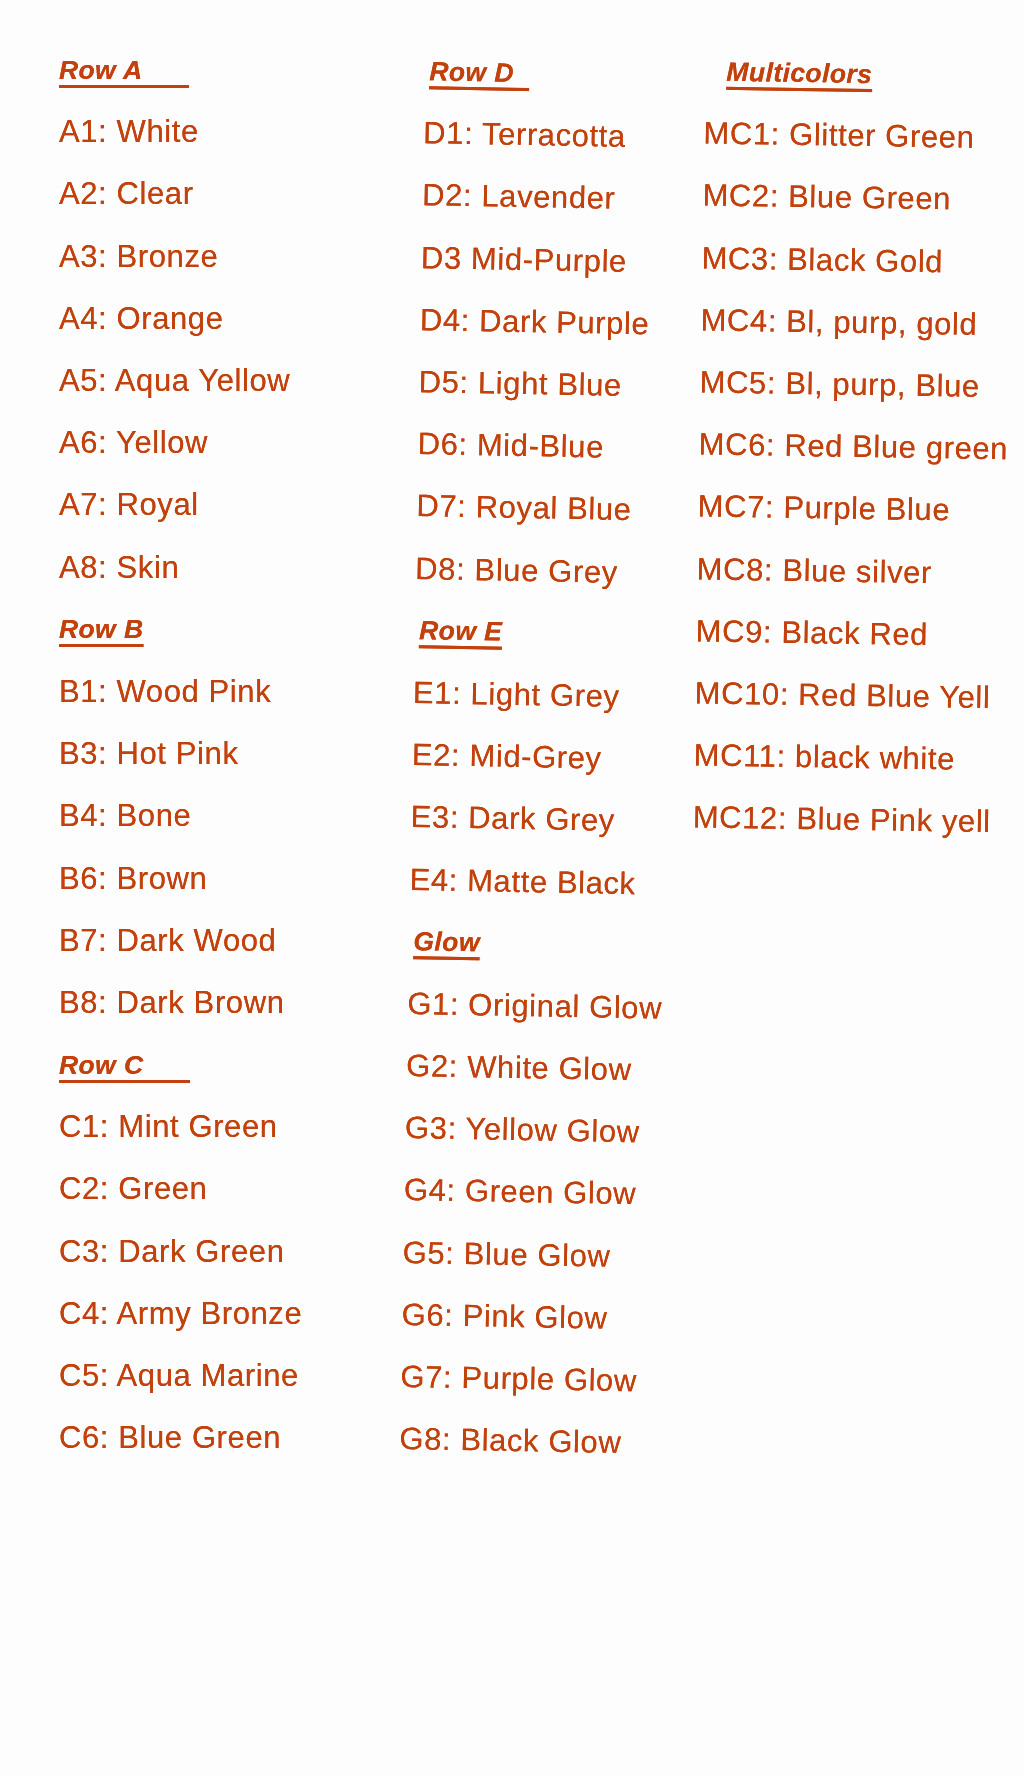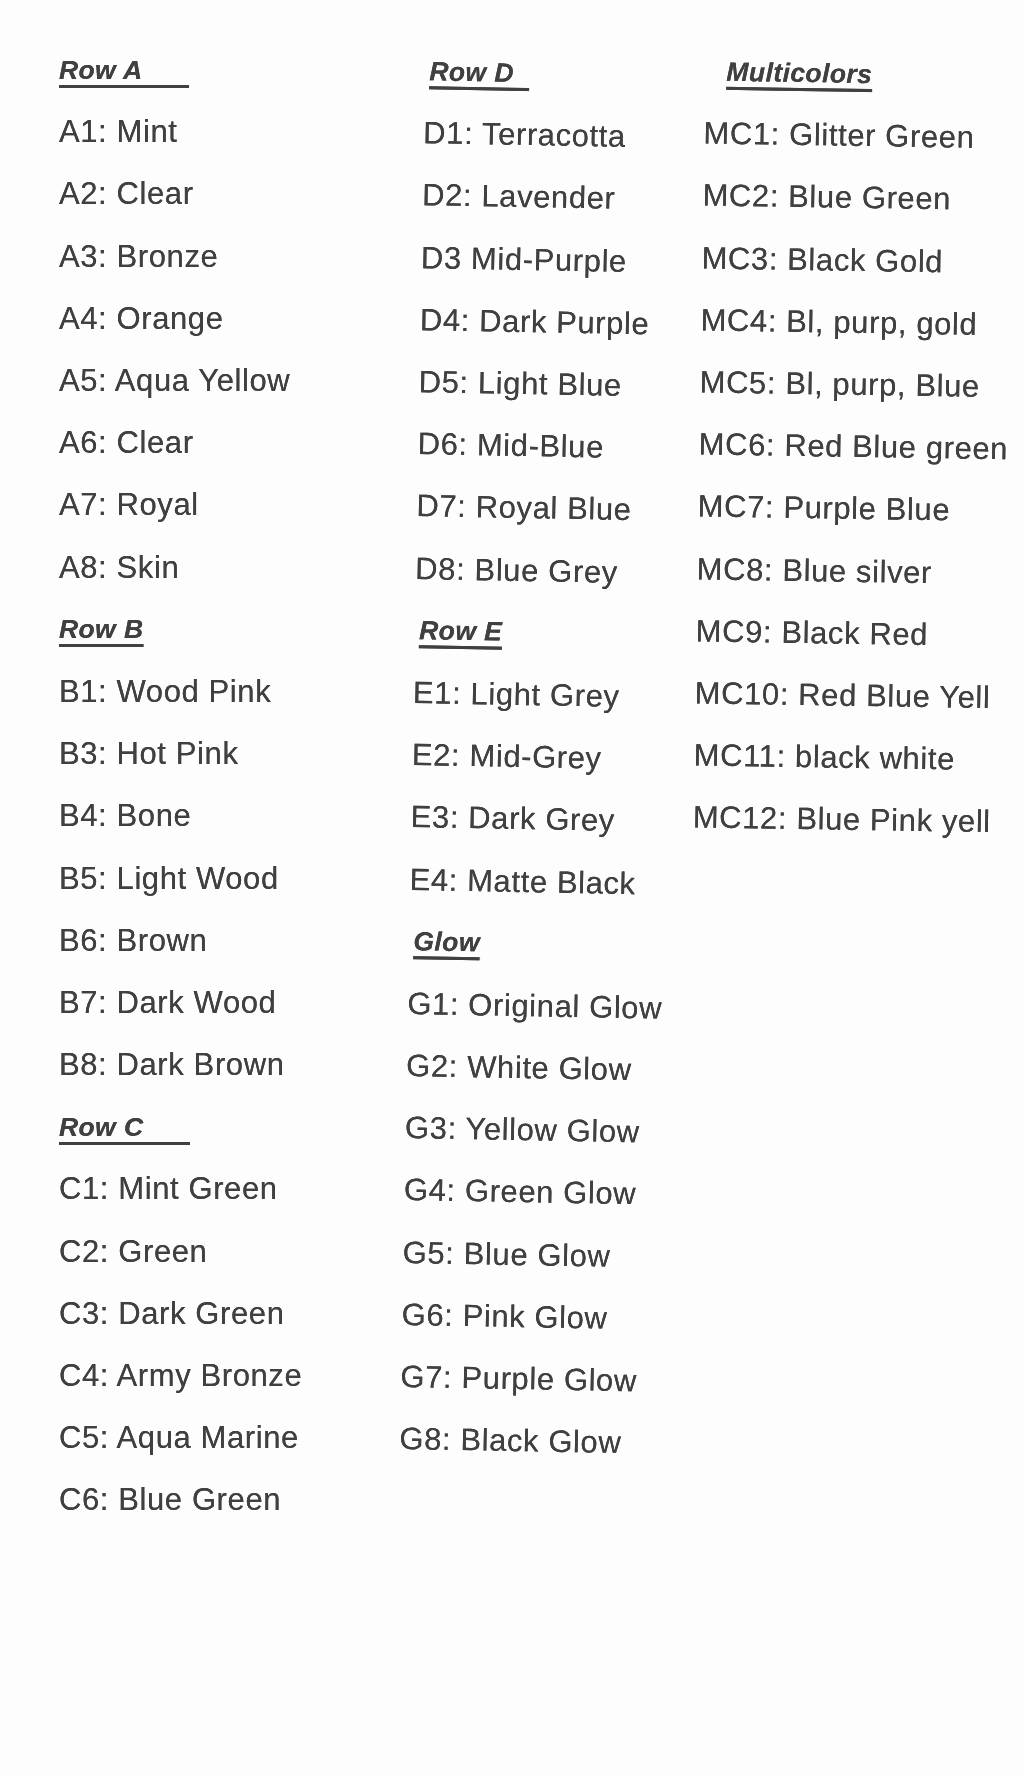--- a/index.html
+++ b/index.html
@@ -45,36 +45,35 @@
     font-style: italic;
     text-decoration: underline;
     text-decoration-thickness: 3px;
     text-underline-offset: 6px;
     letter-spacing: 0.4px;
   }
 </style>
 </head>
 <body>
 
-<div class="page" style="background: rgb(253, 253, 253); color: #404040;">
+<div class="page" style="background: rgb(253, 253, 253); color: #c2410c;">
   <section class="col col-0">
       <div class="line header"><span class="txt">Row A&nbsp;&nbsp;&nbsp;&nbsp;&nbsp;&nbsp;</span></div>
-      <div class="line item"><span class="txt">A1: Mint</span></div>
+      <div class="line item"><span class="txt">A1: White</span></div>
       <div class="line item"><span class="txt">A2: Clear</span></div>
       <div class="line item"><span class="txt">A3: Bronze</span></div>
       <div class="line item"><span class="txt">A4: Orange</span></div>
       <div class="line item"><span class="txt">A5: Aqua Yellow</span></div>
-      <div class="line item"><span class="txt">A6: Clear</span></div>
+      <div class="line item"><span class="txt">A6: Yellow</span></div>
       <div class="line item"><span class="txt">A7: Royal</span></div>
       <div class="line item"><span class="txt">A8: Skin</span></div>
       <div class="line header"><span class="txt">Row B</span></div>
       <div class="line item"><span class="txt">B1: Wood Pink</span></div>
       <div class="line item"><span class="txt">B3: Hot Pink</span></div>
       <div class="line item"><span class="txt">B4: Bone</span></div>
-      <div class="line item"><span class="txt">B5: Light Wood</span></div>
       <div class="line item"><span class="txt">B6: Brown</span></div>
       <div class="line item"><span class="txt">B7: Dark Wood</span></div>
       <div class="line item"><span class="txt">B8: Dark Brown</span></div>
       <div class="line header"><span class="txt">Row C&nbsp;&nbsp;&nbsp;&nbsp;&nbsp;&nbsp;</span></div>
       <div class="line item"><span class="txt">C1: Mint Green</span></div>
       <div class="line item"><span class="txt">C2: Green</span></div>
       <div class="line item"><span class="txt">C3: Dark Green</span></div>
       <div class="line item"><span class="txt">C4: Army Bronze</span></div>
       <div class="line item"><span class="txt">C5: Aqua Marine</span></div>
       <div class="line item"><span class="txt">C6: Blue Green</span></div>

